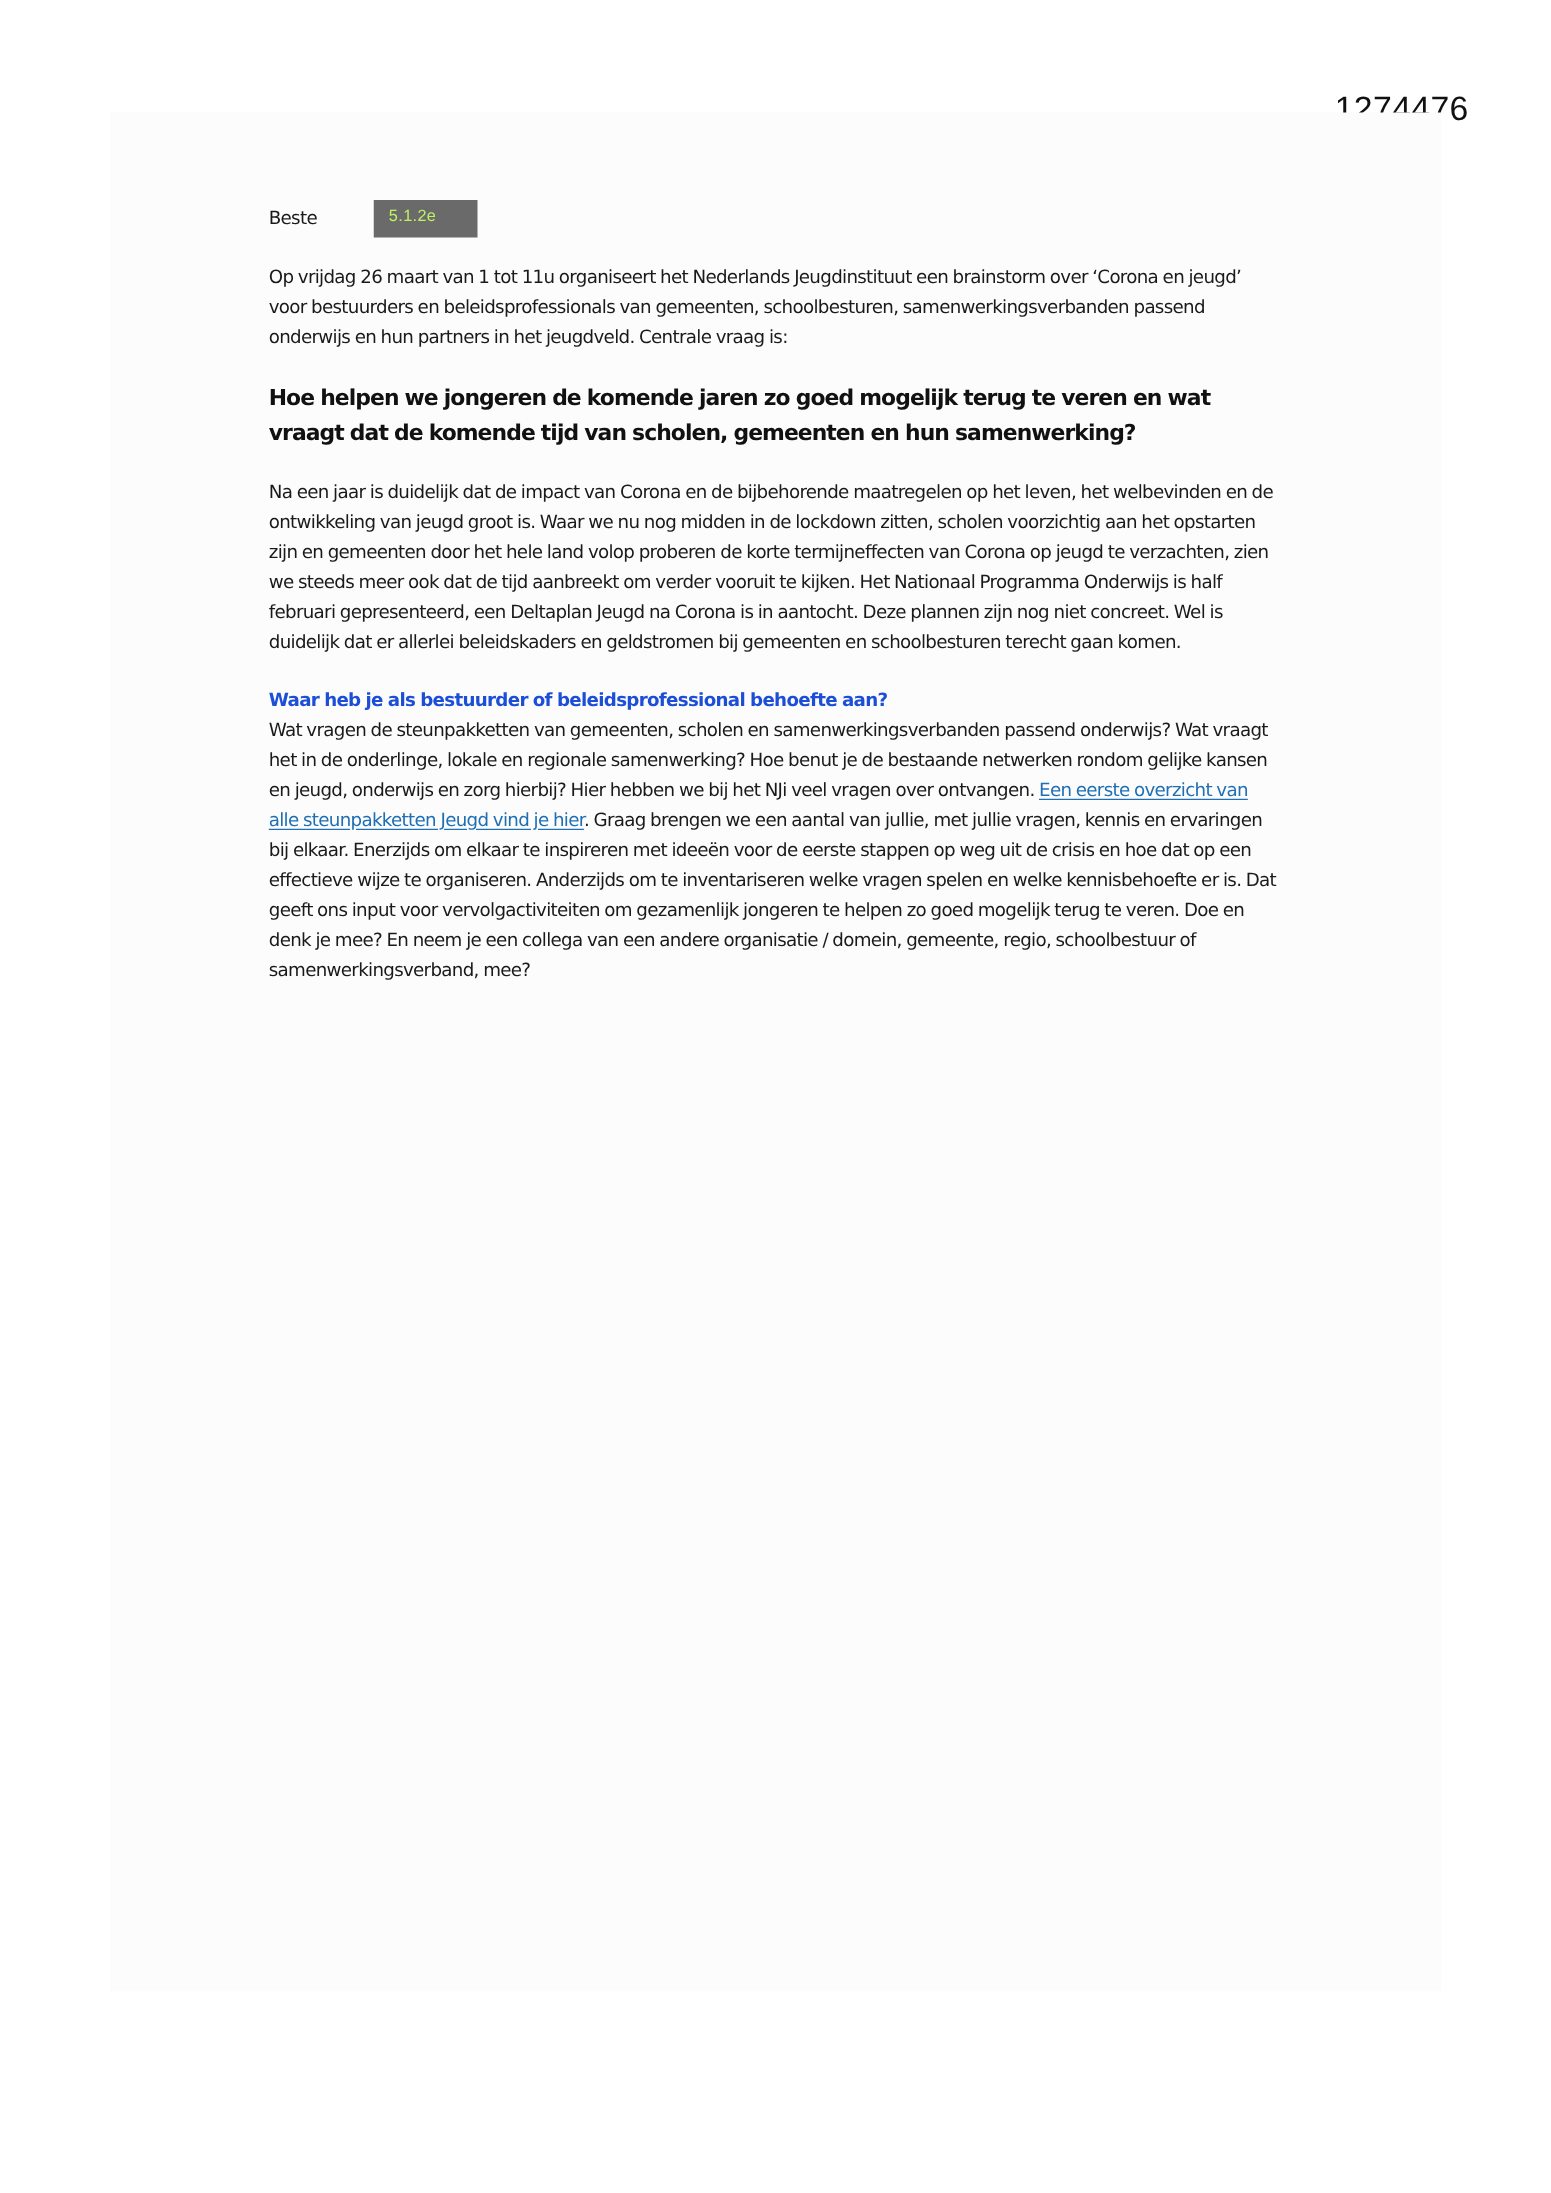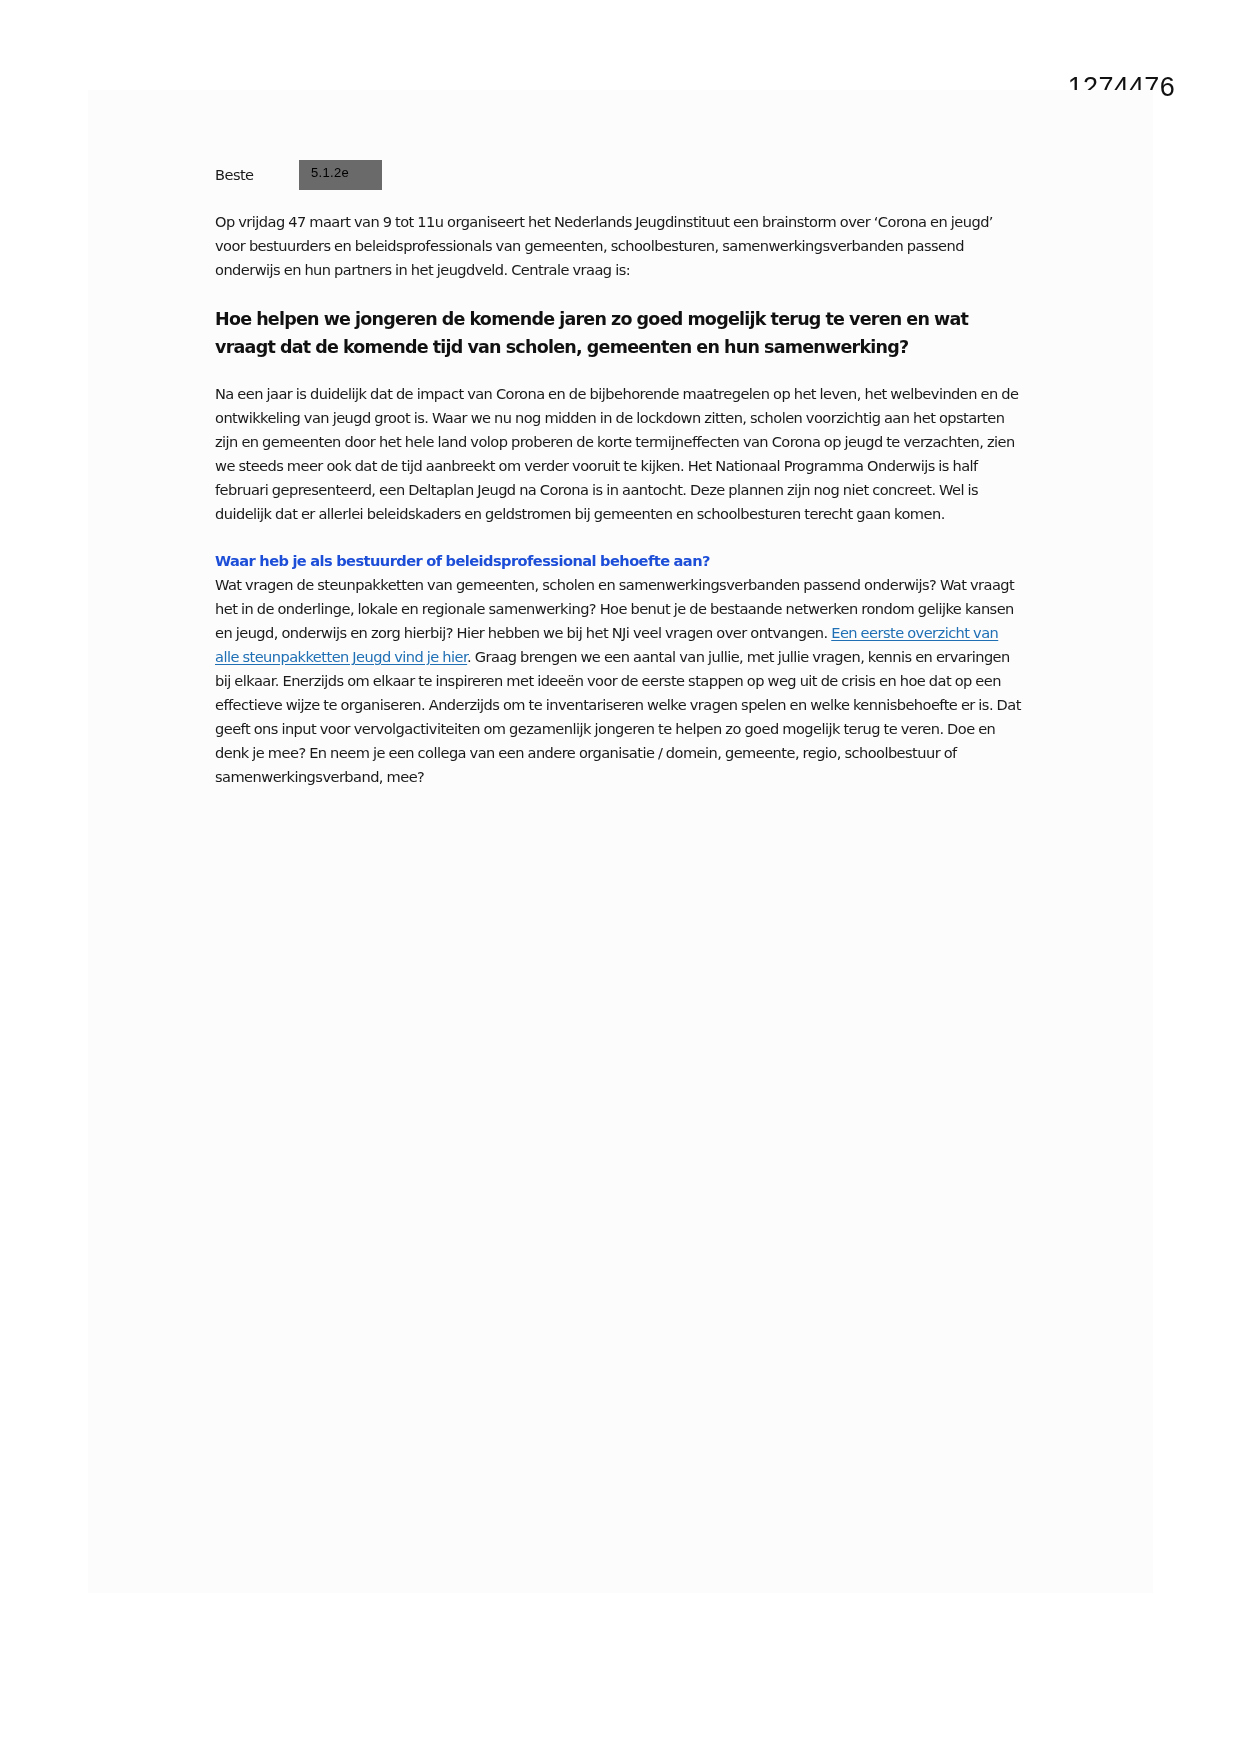--- a/index.html
+++ b/index.html
@@ -47,21 +47,21 @@
   .greeting {
     display: flex;
     align-items: center;
     height: 30px;
     margin-bottom: 20px;
     gap: 44px;
   }
   .redaction {
     display: inline-block;
     background: #6a6a6a;
-    color: #000000;
+    color: #bef264;
     font-family: "Liberation Sans", sans-serif;
     font-size: 13px;
     letter-spacing: 0.3px;
     width: 83px;
     height: 30px;
     line-height: 26px;
     text-align: center;
     margin-left: 1px;
     box-sizing: border-box;
     padding-right: 20px;
@@ -95,21 +95,21 @@
 
 <div class="page-area"></div>
 
 <div class="content">
 
   <div class="greeting">
     <span>Beste</span>
     <span class="redaction">5.1.2e</span>
   </div>
 
-  <p>Op vrijdag 47 maart van 9 tot 11u organiseert het Nederlands Jeugdinstituut een brainstorm over ‘Corona en jeugd’ voor bestuurders en beleidsprofessionals van gemeenten, schoolbesturen, samenwerkingsverbanden passend onderwijs en hun partners in het jeugdveld. Centrale vraag is:</p>
+  <p>Op vrijdag 26 maart van 1 tot 11u organiseert het Nederlands Jeugdinstituut een brainstorm over ‘Corona en jeugd’ voor bestuurders en beleidsprofessionals van gemeenten, schoolbesturen, samenwerkingsverbanden passend onderwijs en hun partners in het jeugdveld. Centrale vraag is:</p>
 
   <p class="central-question">Hoe helpen we jongeren de komende jaren zo goed mogelijk terug te veren en wat vraagt dat de komende tijd van scholen, gemeenten en hun samenwerking?</p>
 
   <p>Na een jaar is duidelijk dat de impact van Corona en de bijbehorende maatregelen op het leven, het welbevinden en de ontwikkeling van jeugd groot is. Waar we nu nog midden in de lockdown zitten, scholen voorzichtig aan het opstarten zijn en gemeenten door het hele land volop proberen de korte termijneffecten van Corona op jeugd te verzachten, zien we steeds meer ook dat de tijd aanbreekt om verder vooruit te kijken. Het Nationaal Programma Onderwijs is half februari gepresenteerd, een Deltaplan Jeugd na Corona is in aantocht. Deze plannen zijn nog niet concreet. Wel is duidelijk dat er allerlei beleidskaders en geldstromen bij gemeenten en schoolbesturen terecht gaan komen.</p>
 
   <p>
     <span class="subheading">Waar heb je als bestuurder of beleidsprofessional behoefte aan?</span><span>Wat vragen de steunpakketten van gemeenten, scholen en samenwerkingsverbanden passend onderwijs? Wat vraagt het in de onderlinge, lokale en regionale samenwerking? Hoe benut je de bestaande netwerken rondom gelijke kansen en jeugd, onderwijs en zorg hierbij? Hier hebben we bij het NJi veel vragen over ontvangen. </span><a class="link">Een eerste overzicht van alle steunpakketten Jeugd vind je hier</a><span>. Graag brengen we een aantal van jullie, met jullie vragen, kennis en ervaringen bij elkaar. Enerzijds om elkaar te inspireren met ideeën voor de eerste stappen op weg uit de crisis en hoe dat op een effectieve wijze te organiseren. Anderzijds om te inventariseren welke vragen spelen en welke kennisbehoefte er is. Dat geeft ons input voor vervolgactiviteiten om gezamenlijk jongeren te helpen zo goed mogelijk terug te veren. Doe en denk je mee? En neem je een collega van een andere organisatie / domein, gemeente, regio, schoolbestuur of samenwerkingsverband, mee?</span>
   </p>
 
 

